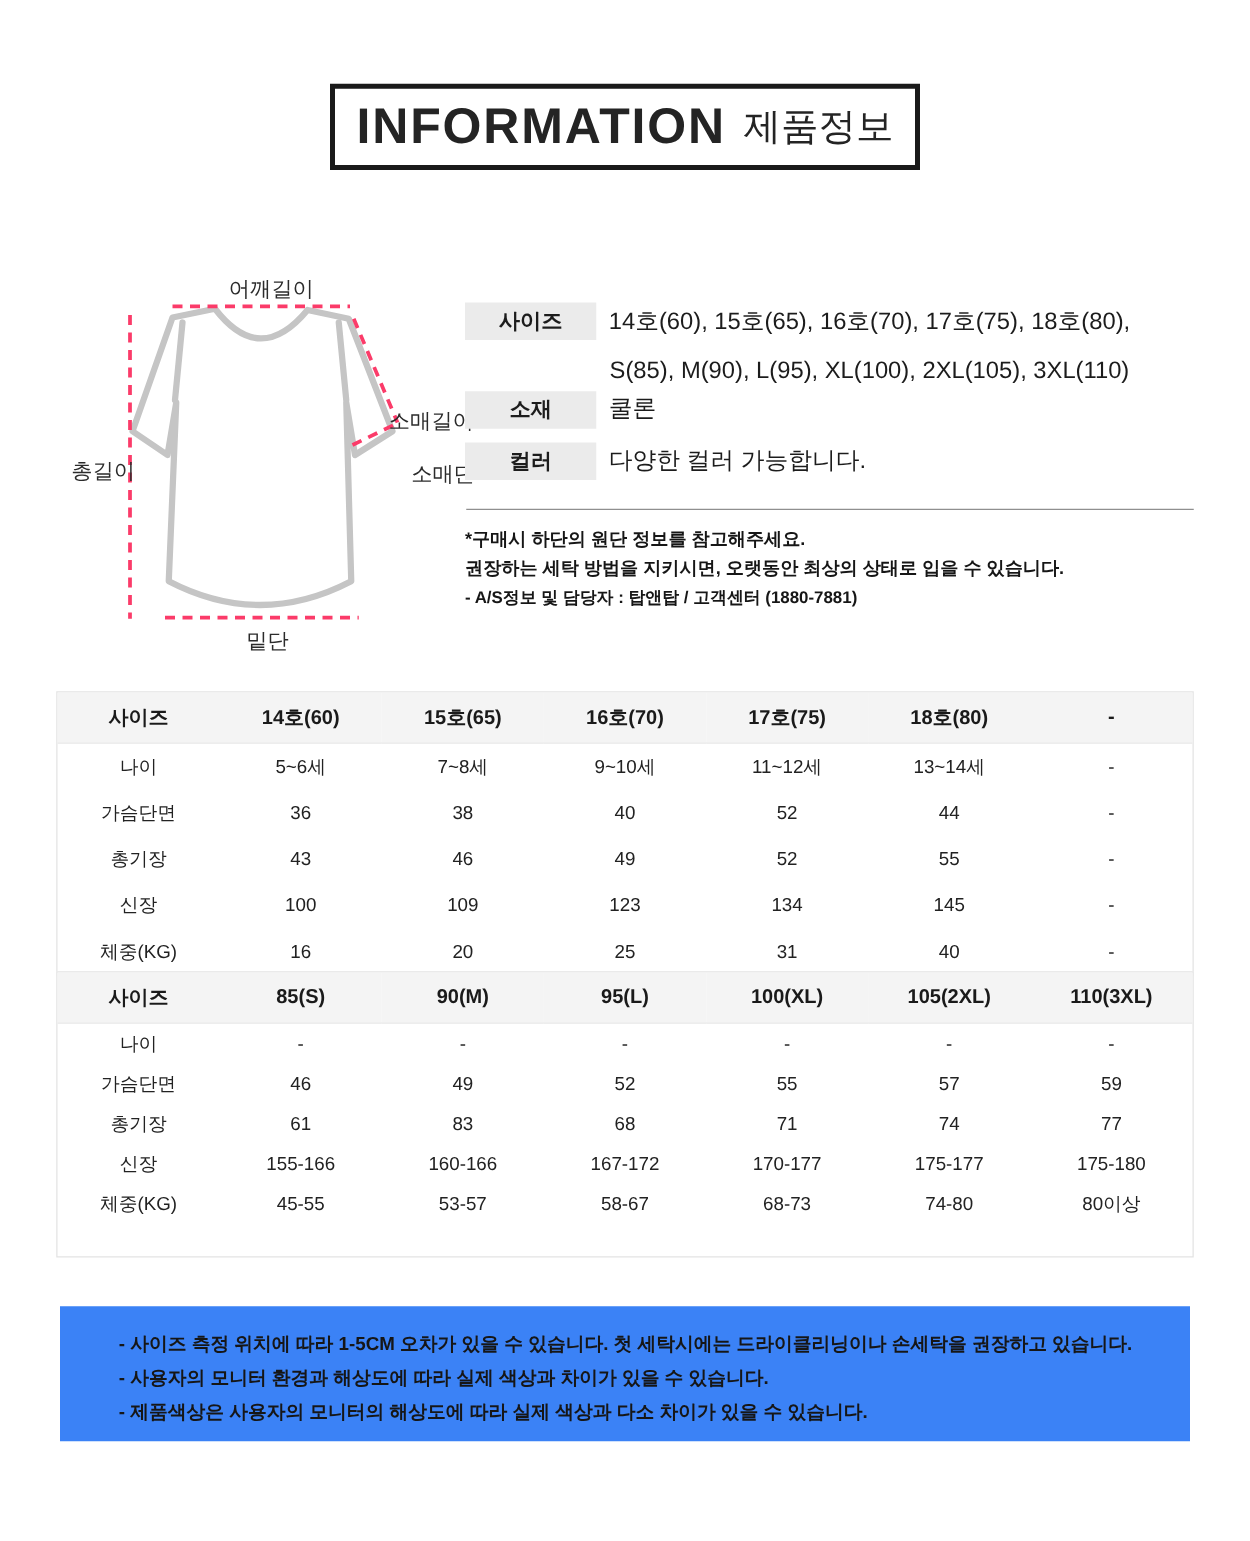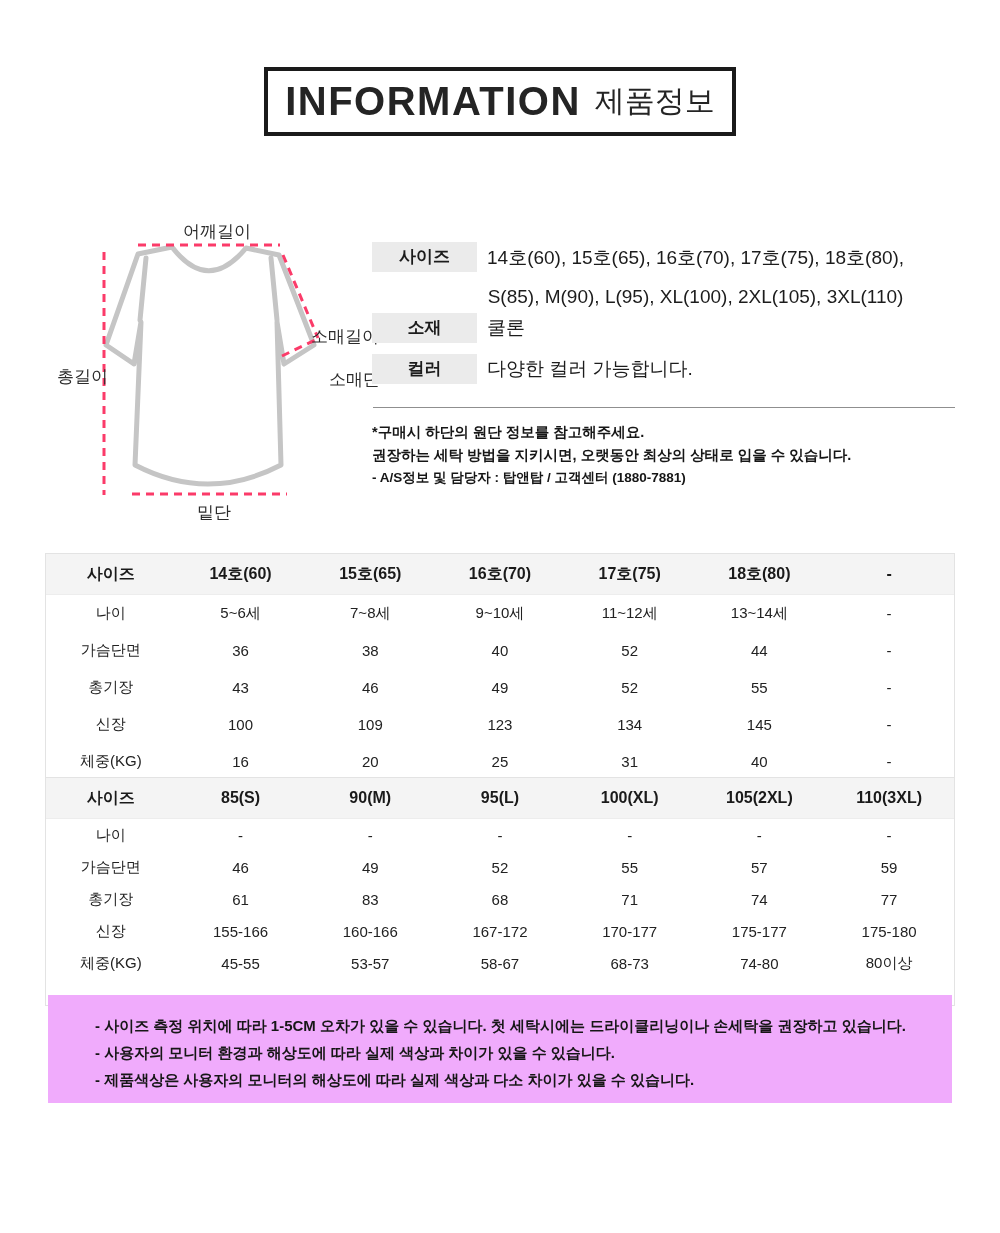--- a/index.html
+++ b/index.html
@@ -50,22 +50,22 @@
   .size-table table{width:100%;border-collapse:collapse;table-layout:fixed;}
   .size-table thead th{
     background:#f4f4f4;height:38px;font-size:16px;font-weight:bold;
     text-align:center;border-bottom:1px solid #ededed;color:#1a1a1a;
   }
   .size-table tbody td{text-align:center;font-size:15px;color:#222;}
   .t-kids tbody td{height:35px;}
   .t-adult tbody td{height:30px;}
   
   .footer-note{
-    position:absolute;left:48px;top:995px;width:904px;height:108px;
-    box-sizing:border-box;background:#f0abfc;padding:17px 0 0 47px;
+    position:absolute;left:48px;top:1045px;width:904px;height:108px;
+    box-sizing:border-box;background:#3b82f6;padding:17px 0 0 47px;
   }
   .footer-note div{
     font-size:15px;font-weight:bold;color:#161616;line-height:27px;white-space:nowrap;
   }
 </style>
 </head>
 <body>
 
 <div class="info-header">
   <span class="en">INFORMATION</span>

